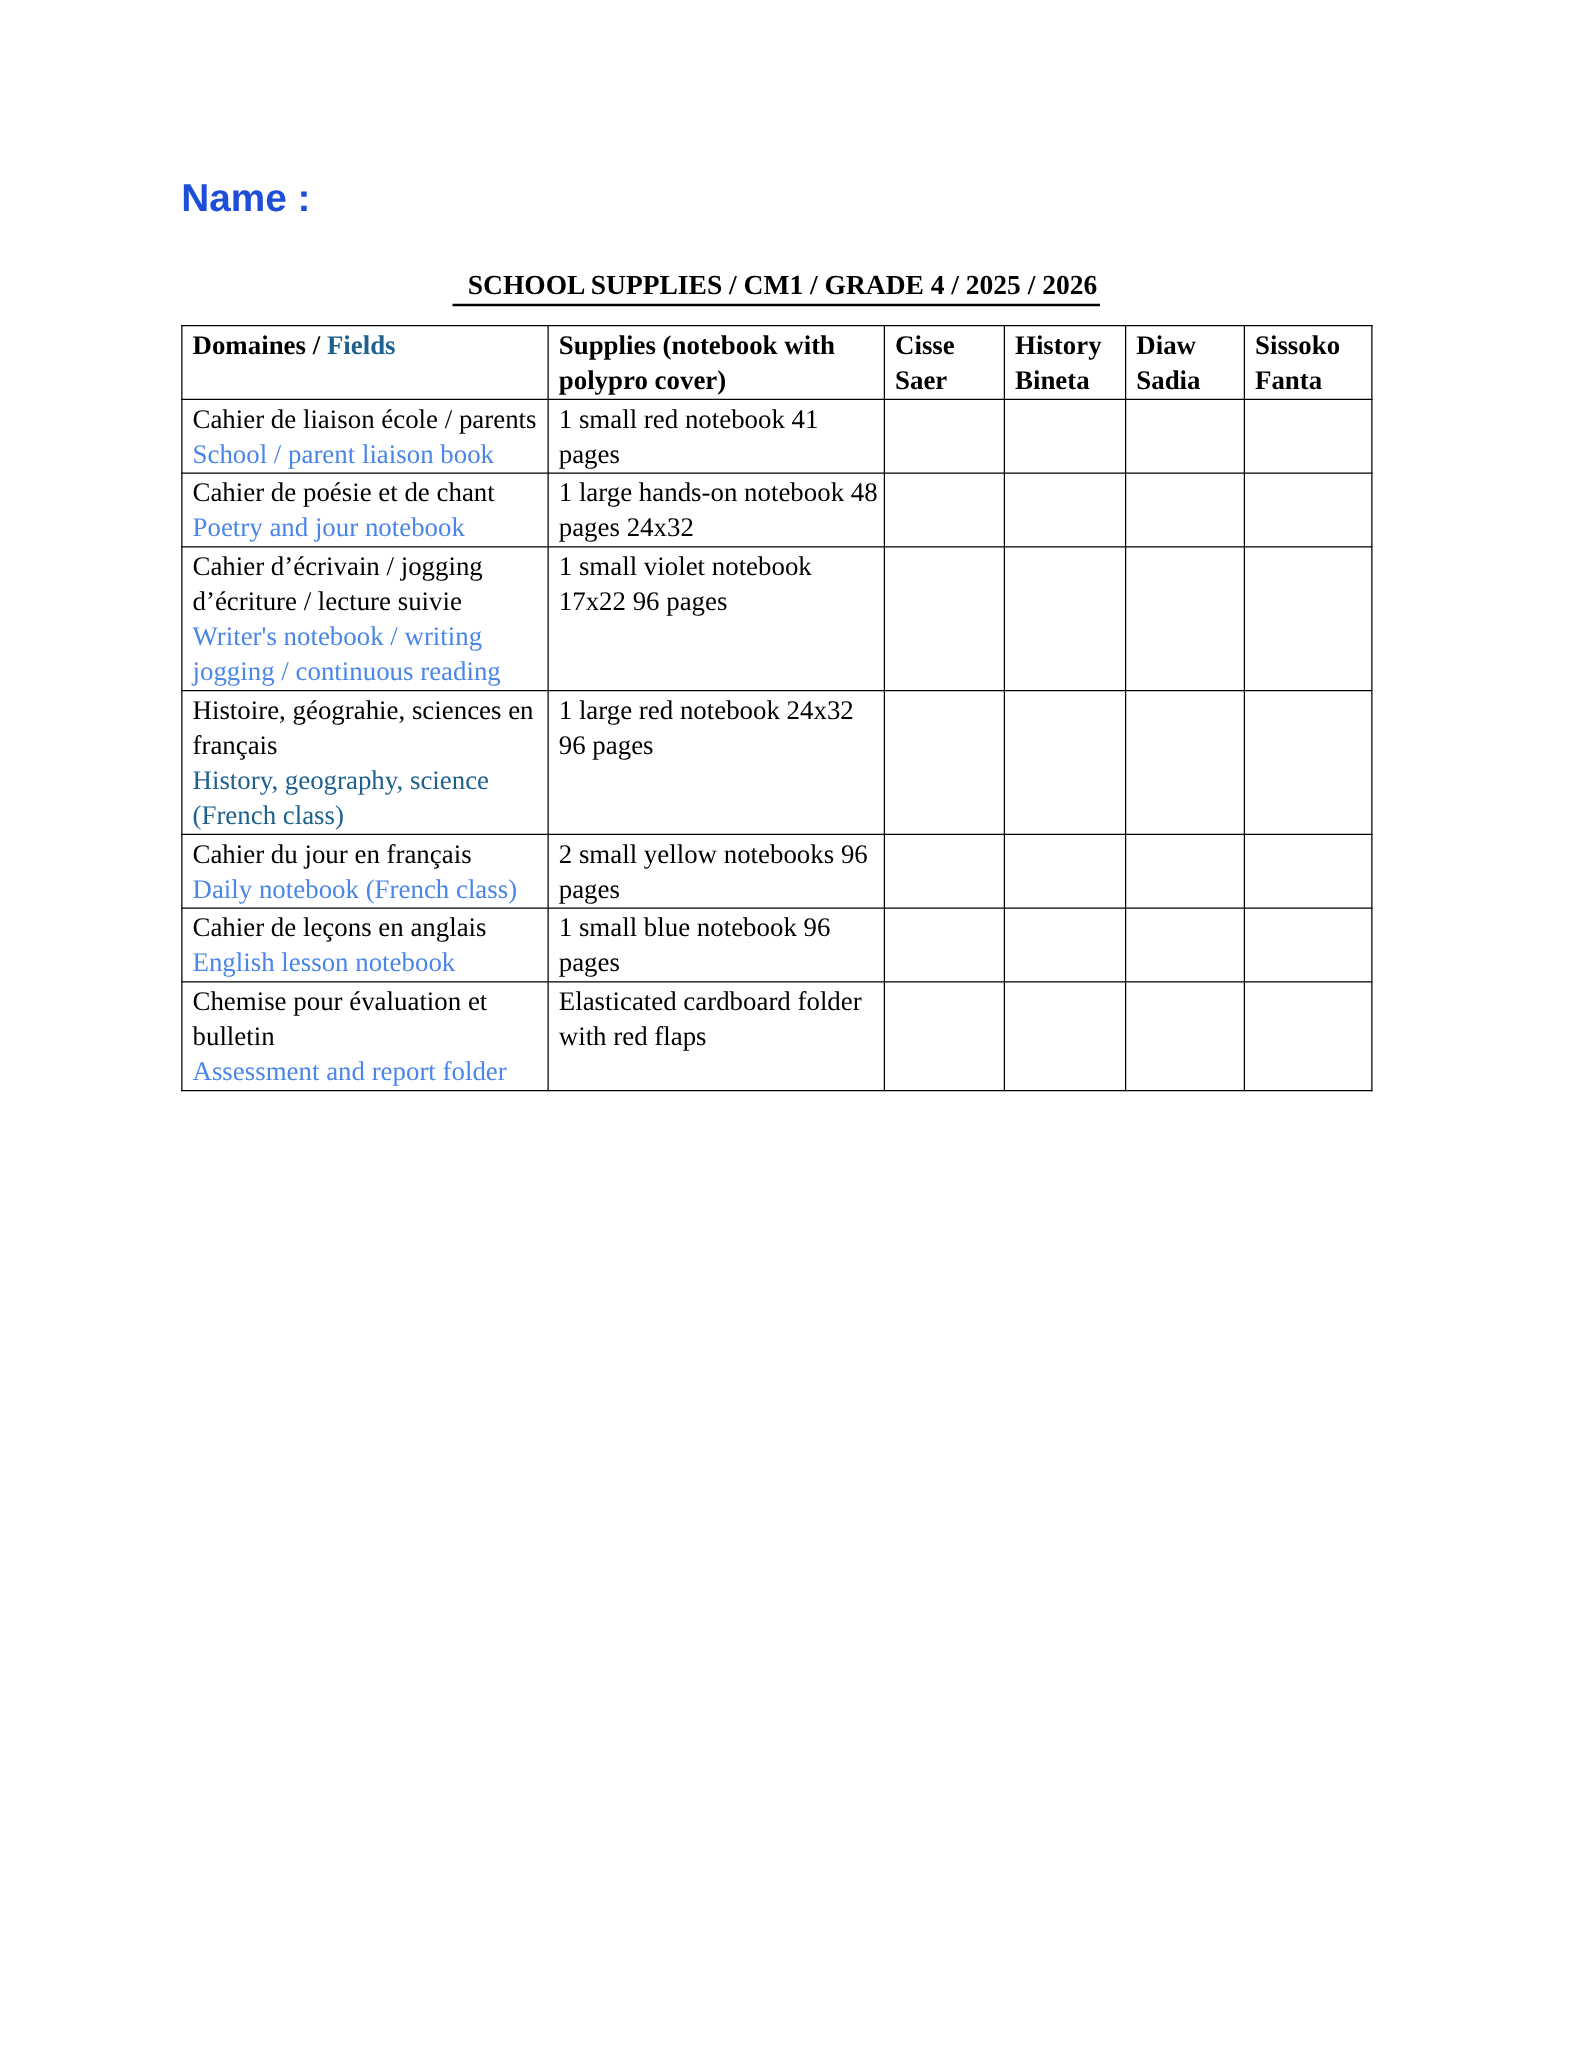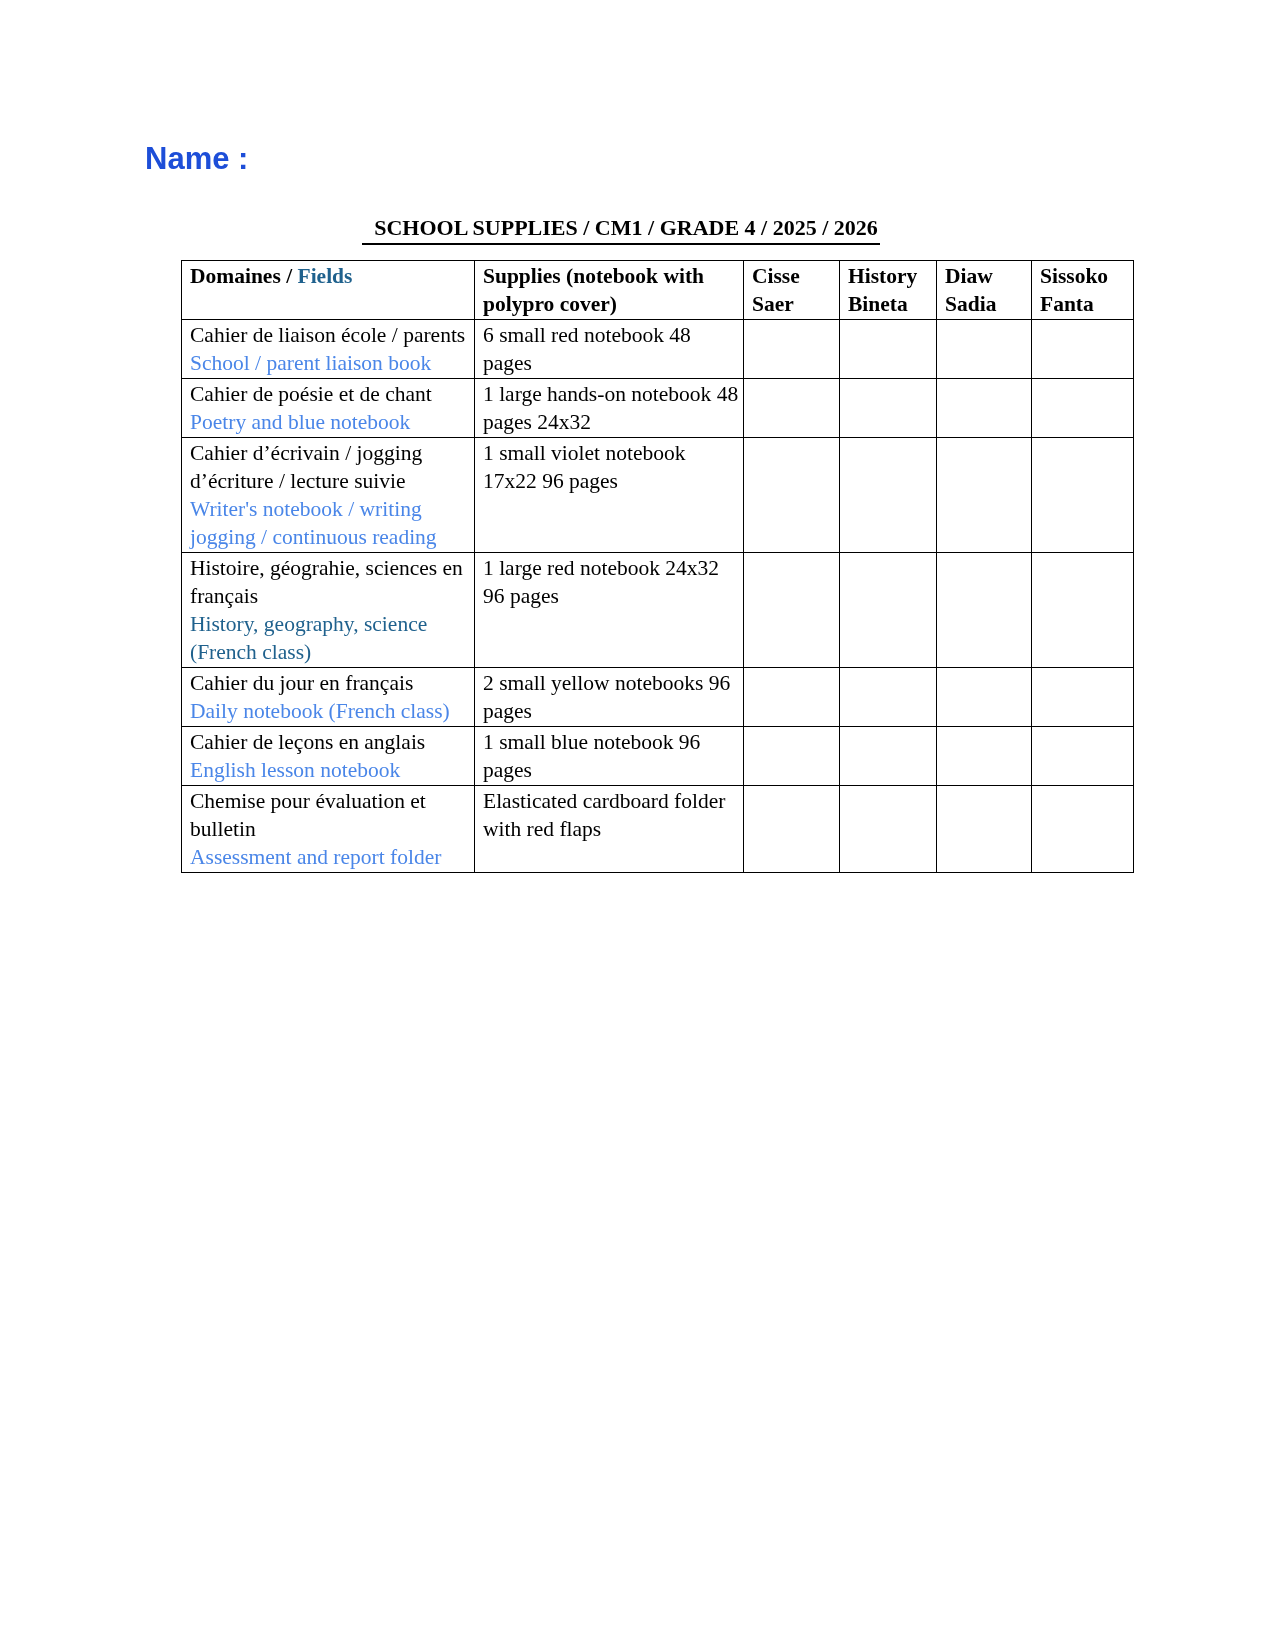--- a/index.html
+++ b/index.html
@@ -30,21 +30,20 @@
     font-size: 22px;
     line-height: 28px;
     border-bottom: 2px solid #000000;
     padding: 0 2px 1px 12px;
   }
   table.supplies {
     margin-top: 15px;
     border-collapse: collapse;
     table-layout: fixed;
     width: 952px;
-    margin-left: 36px;
   }
   table.supplies th,
   table.supplies td {
     border: 1.5px solid #000000;
     vertical-align: top;
     text-align: left;
     padding: 1px 4px 1px 8px;
     font-size: 21.5px;
     line-height: 28px;
     overflow: hidden;
@@ -91,30 +90,30 @@
           <th>Sissoko Fanta</th>
         </tr>
     </thead>
     <tbody>
 
     <tr>
     <td class="domain-cell">
       <div>Cahier de liaison école / parents</div>
       <div class="blue-light">School / parent liaison book</div>
     </td>
-    <td class="supplies-cell">6 small red notebook 48 pages</td>
+    <td class="supplies-cell">1 small red notebook 41 pages</td>
     <td class="student-cell"></td>
     <td class="student-cell"></td>
     <td class="student-cell"></td>
     <td class="student-cell"></td>
   </tr>
         <tr>
     <td class="domain-cell">
       <div>Cahier de poésie et de chant</div>
-      <div class="blue-light">Poetry and blue notebook</div>
+      <div class="blue-light">Poetry and jour notebook</div>
     </td>
     <td class="supplies-cell">1 large hands-on notebook 48 pages 24x32</td>
     <td class="student-cell"></td>
     <td class="student-cell"></td>
     <td class="student-cell"></td>
     <td class="student-cell"></td>
   </tr>
         <tr>
     <td class="domain-cell">
       <div>Cahier d’écrivain / jogging d’écriture / lecture suivie</div>

